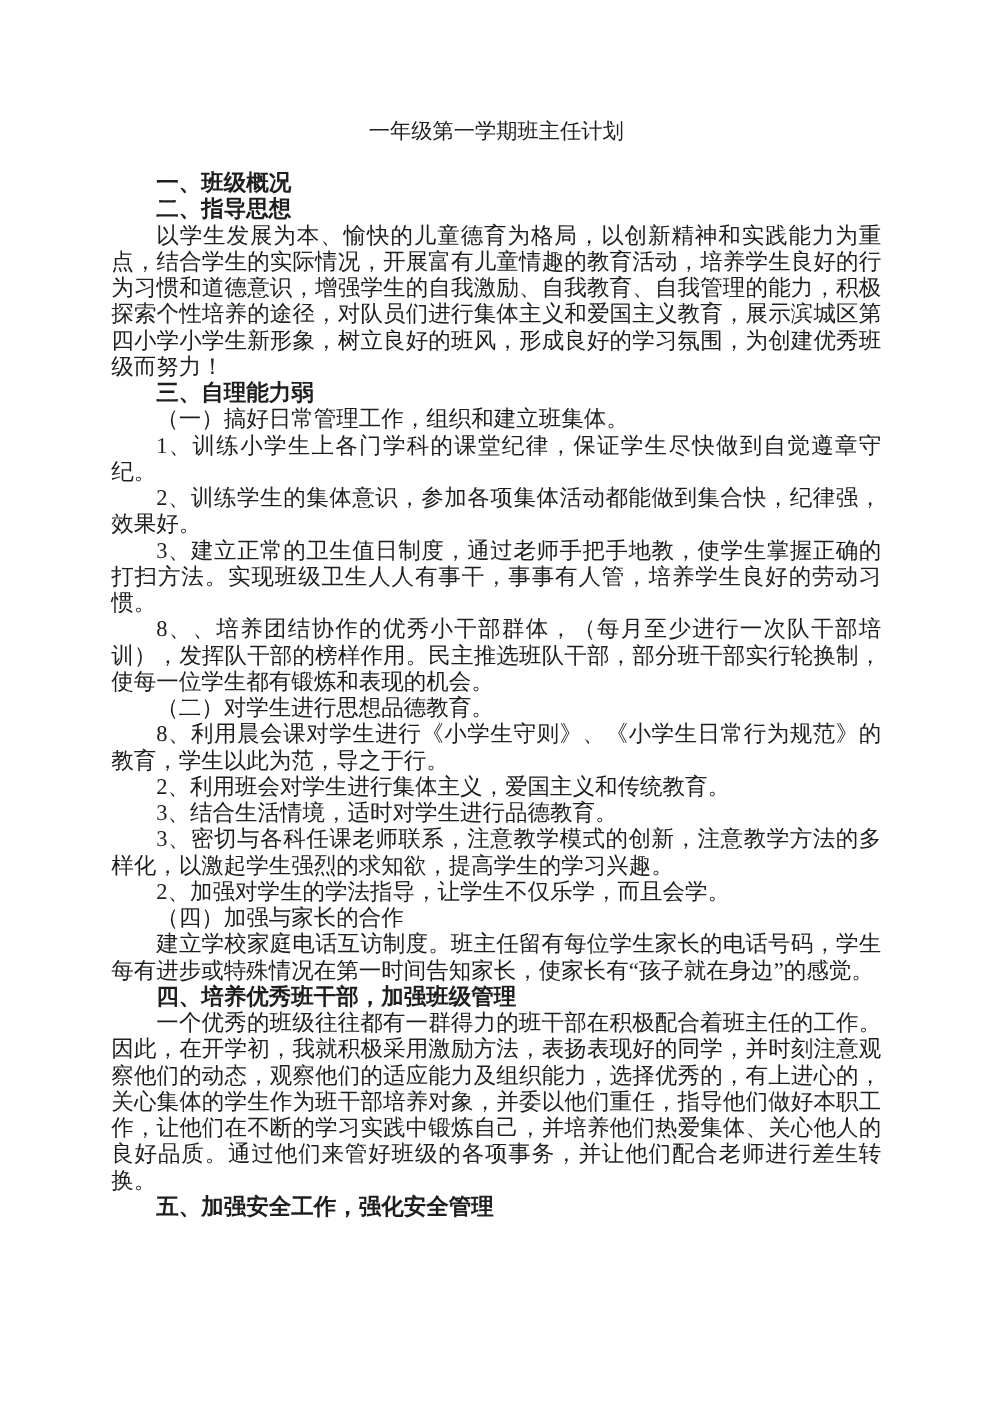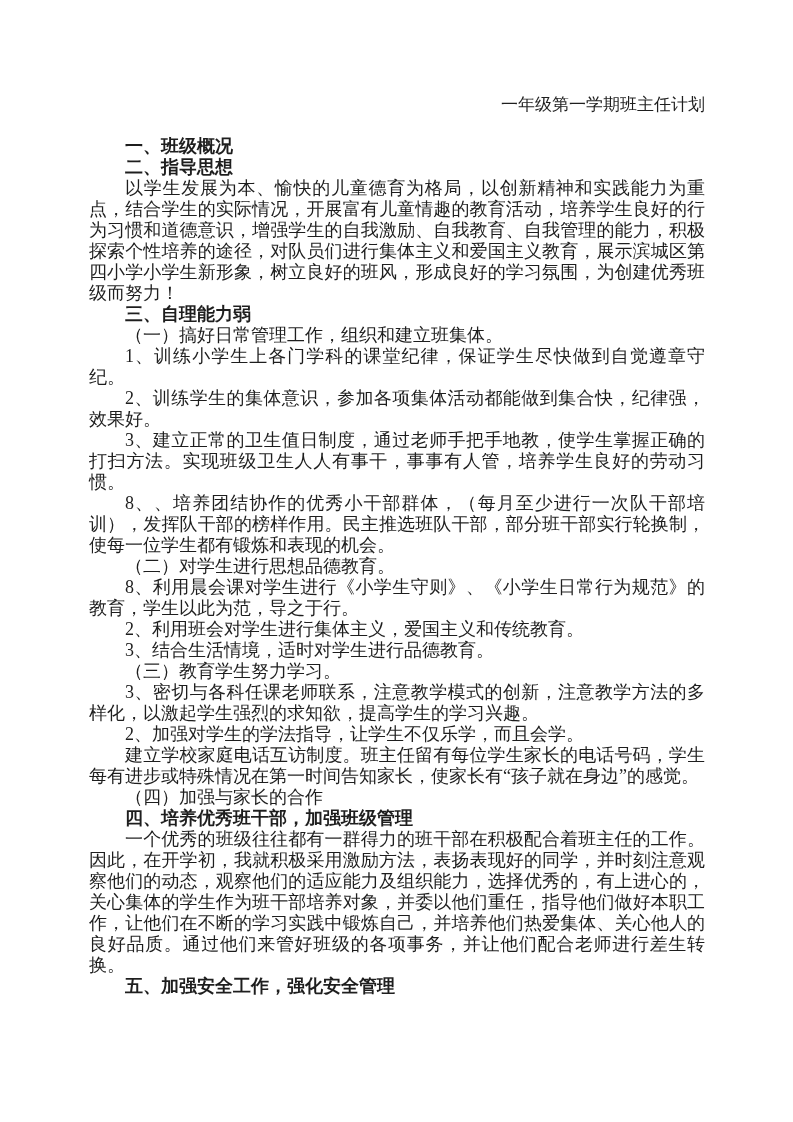--- a/index.html
+++ b/index.html
@@ -17,21 +17,21 @@
   .content {
     position: absolute;
     left: 89px; top: 94px;
     width: 616px;
     color: #1e1e1e;
     font-size: 18px;
     line-height: 21px;
     text-align: justify;
   }
   .doc-title {
-    text-align: right;
+    text-align: center;
     font-size: 17px;
     font-weight: normal;
     line-height: 21px;
     margin: 0 0 21px 0;  
   }
   .section-heading {
     font-weight: bold;
     text-indent: 2em;
     margin: 0;
     font-family: "Liberation Sans", "DejaVu Sans", sans-serif;
@@ -54,23 +54,22 @@
         <div class="section-heading">三、自理能力弱</div>
         <p class="para">（一）搞好日常管理工作，组织和建立班集体。</p>
         <p class="para">1、训练小学生上各门学科的课堂纪律，保证学生尽快做到自觉遵章守纪。</p>
         <p class="para">2、训练学生的集体意识，参加各项集体活动都能做到集合快，纪律强，效果好。</p>
         <p class="para">3、建立正常的卫生值日制度，通过老师手把手地教，使学生掌握正确的打扫方法。实现班级卫生人人有事干，事事有人管，培养学生良好的劳动习惯。</p>
         <p class="para">8、、培养团结协作的优秀小干部群体，（每月至少进行一次队干部培训），发挥队干部的榜样作用。民主推选班队干部，部分班干部实行轮换制，使每一位学生都有锻炼和表现的机会。</p>
         <p class="para">（二）对学生进行思想品德教育。</p>
         <p class="para">8、利用晨会课对学生进行《小学生守则》、《小学生日常行为规范》的教育，学生以此为范，导之于行。</p>
         <p class="para">2、利用班会对学生进行集体主义，爱国主义和传统教育。</p>
         <p class="para">3、结合生活情境，适时对学生进行品德教育。</p>
-        <p class="para">（三）教育学生努力学习。</p>
         <p class="para">3、密切与各科任课老师联系，注意教学模式的创新，注意教学方法的多样化，以激起学生强烈的求知欲，提高学生的学习兴趣。</p>
         <p class="para">2、加强对学生的学法指导，让学生不仅乐学，而且会学。</p>
+        <p class="para">（四）加强与家长的合作</p>
         <p class="para">建立学校家庭电话互访制度。班主任留有每位学生家长的电话号码，学生每有进步或特殊情况在第一时间告知家长，使家长有“孩子就在身边”的感觉。</p>
-        <p class="para">（四）加强与家长的合作</p>
         <div class="section-heading">四、培养优秀班干部，加强班级管理</div>
         <p class="para">一个优秀的班级往往都有一群得力的班干部在积极配合着班主任的工作。因此，在开学初，我就积极采用激励方法，表扬表现好的同学，并时刻注意观察他们的动态，观察他们的适应能力及组织能力，选择优秀的，有上进心的，关心集体的学生作为班干部培养对象，并委以他们重任，指导他们做好本职工作，让他们在不断的学习实践中锻炼自己，并培养他们热爱集体、关心他人的良好品质。通过他们来管好班级的各项事务，并让他们配合老师进行差生转换。</p>
         <div class="section-heading">五、加强安全工作，强化安全管理</div>
       </div>
   </div>
 </div>
 
 </body></html>

